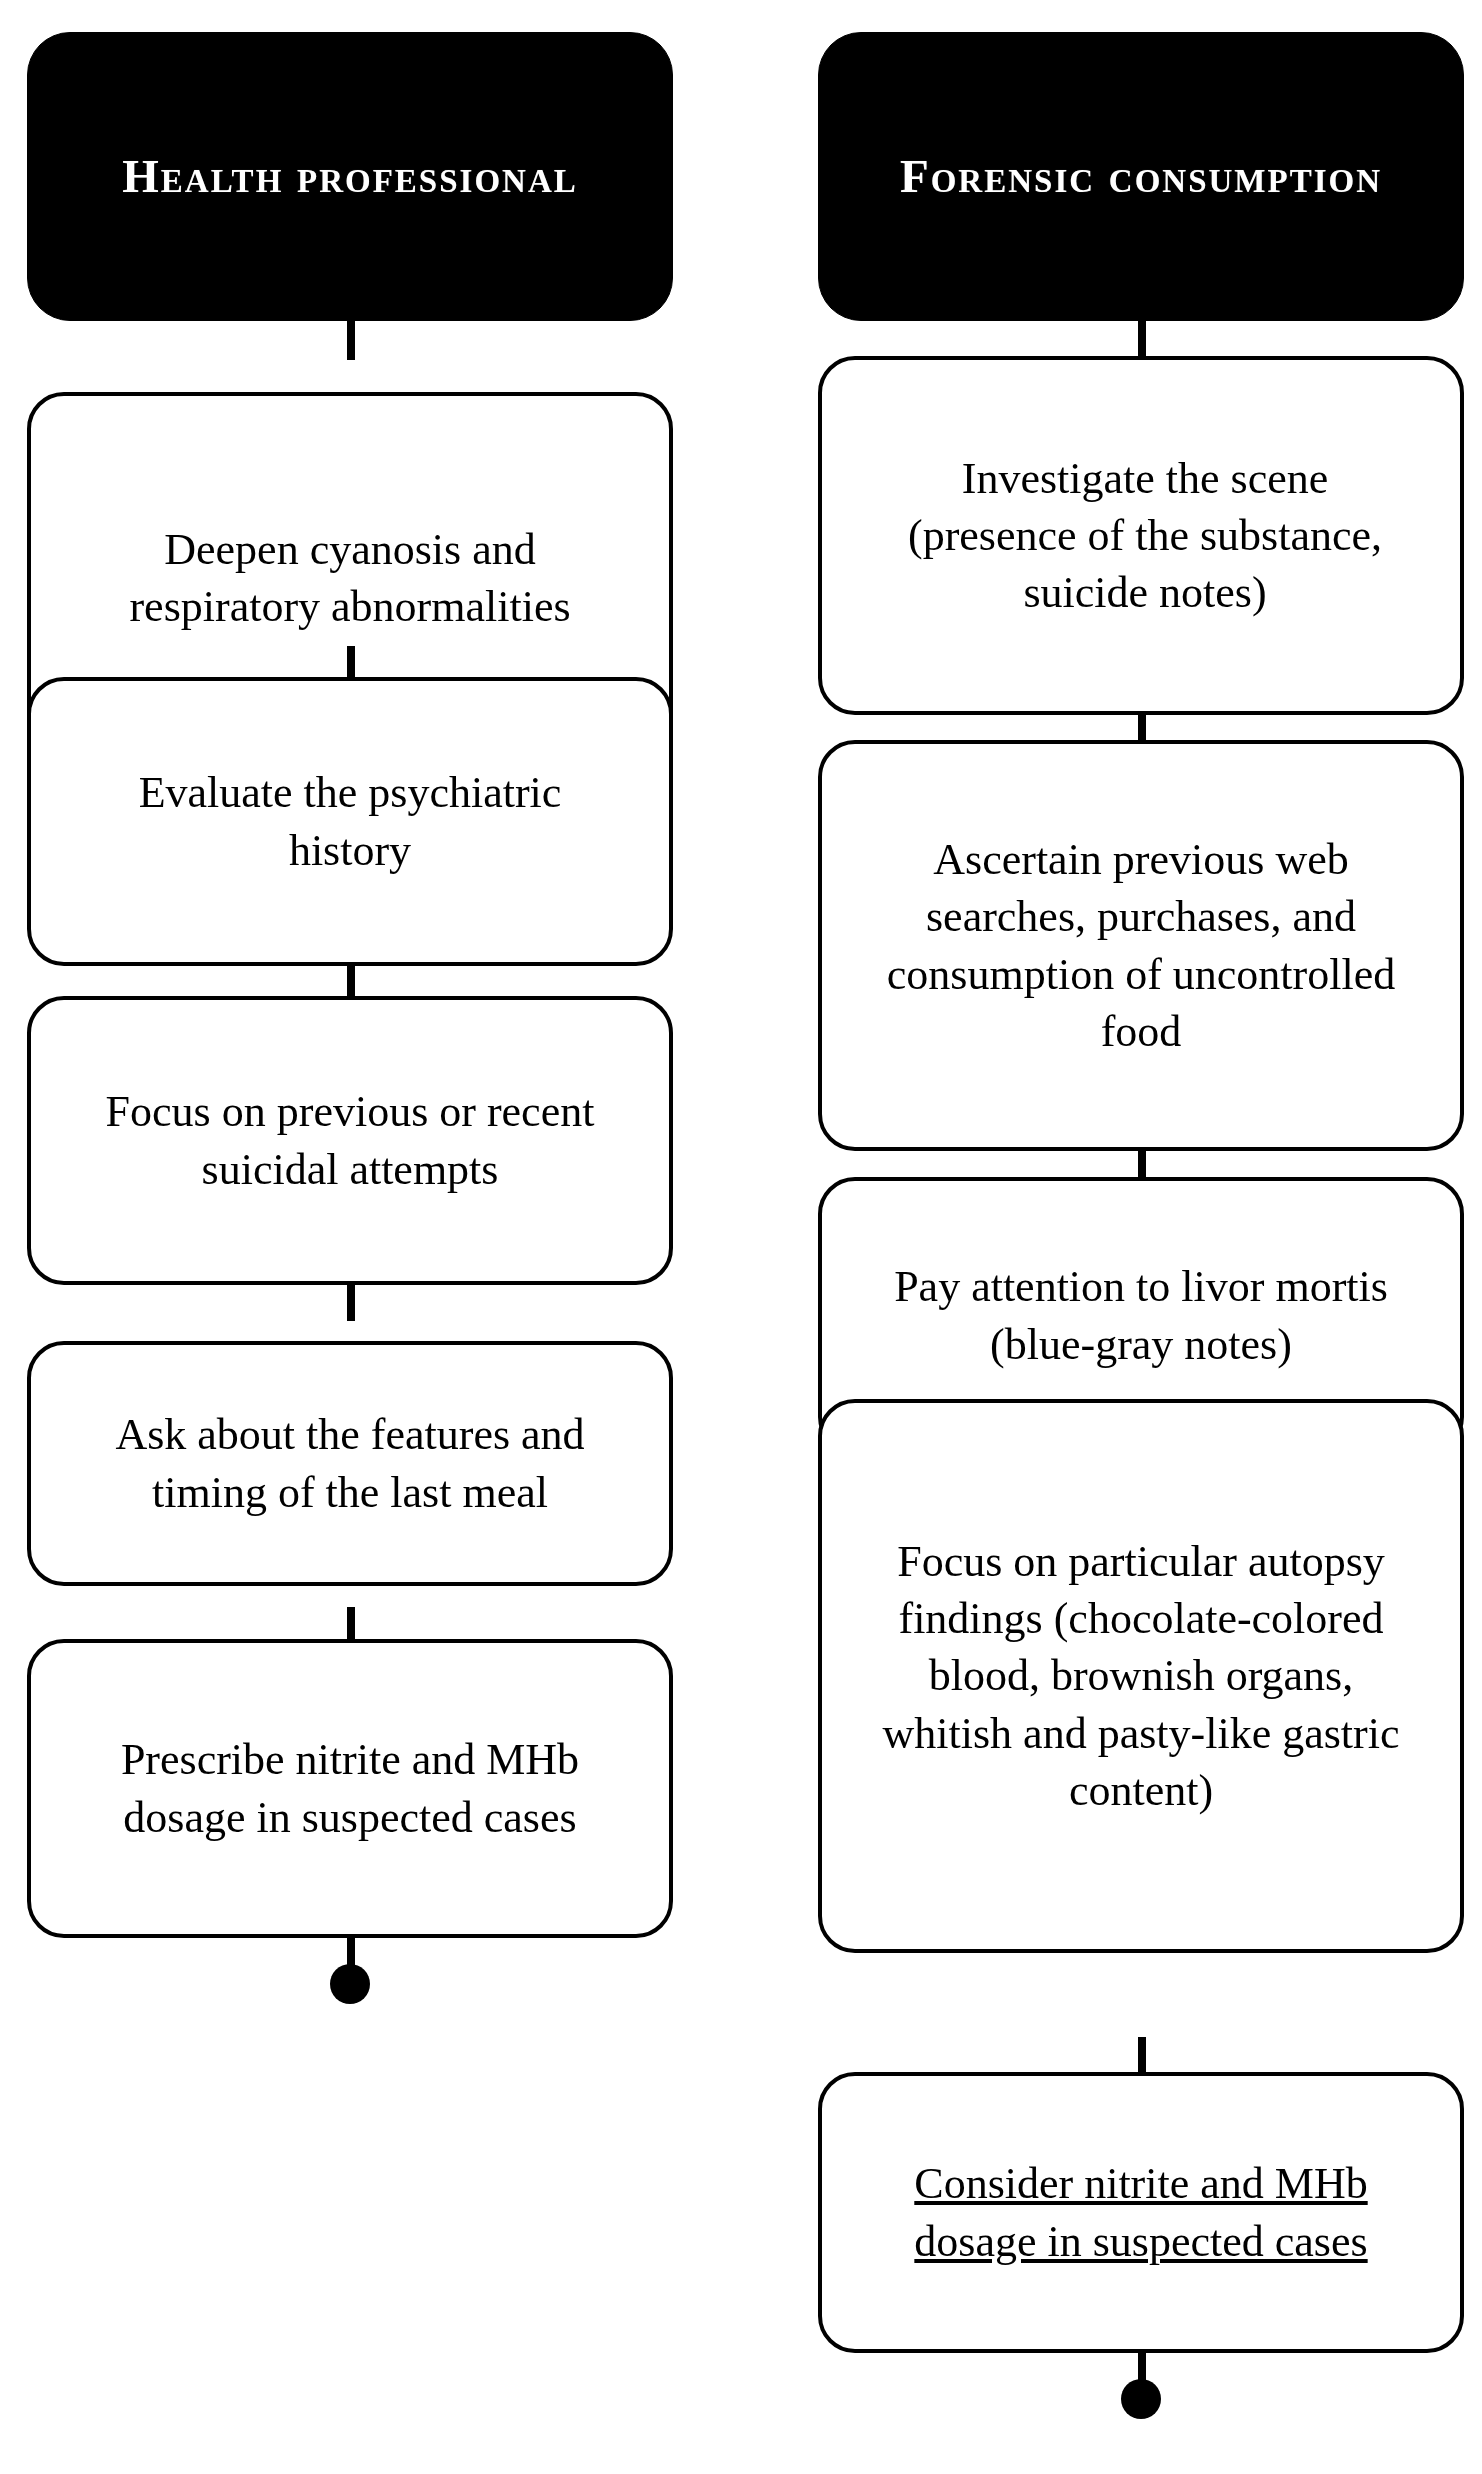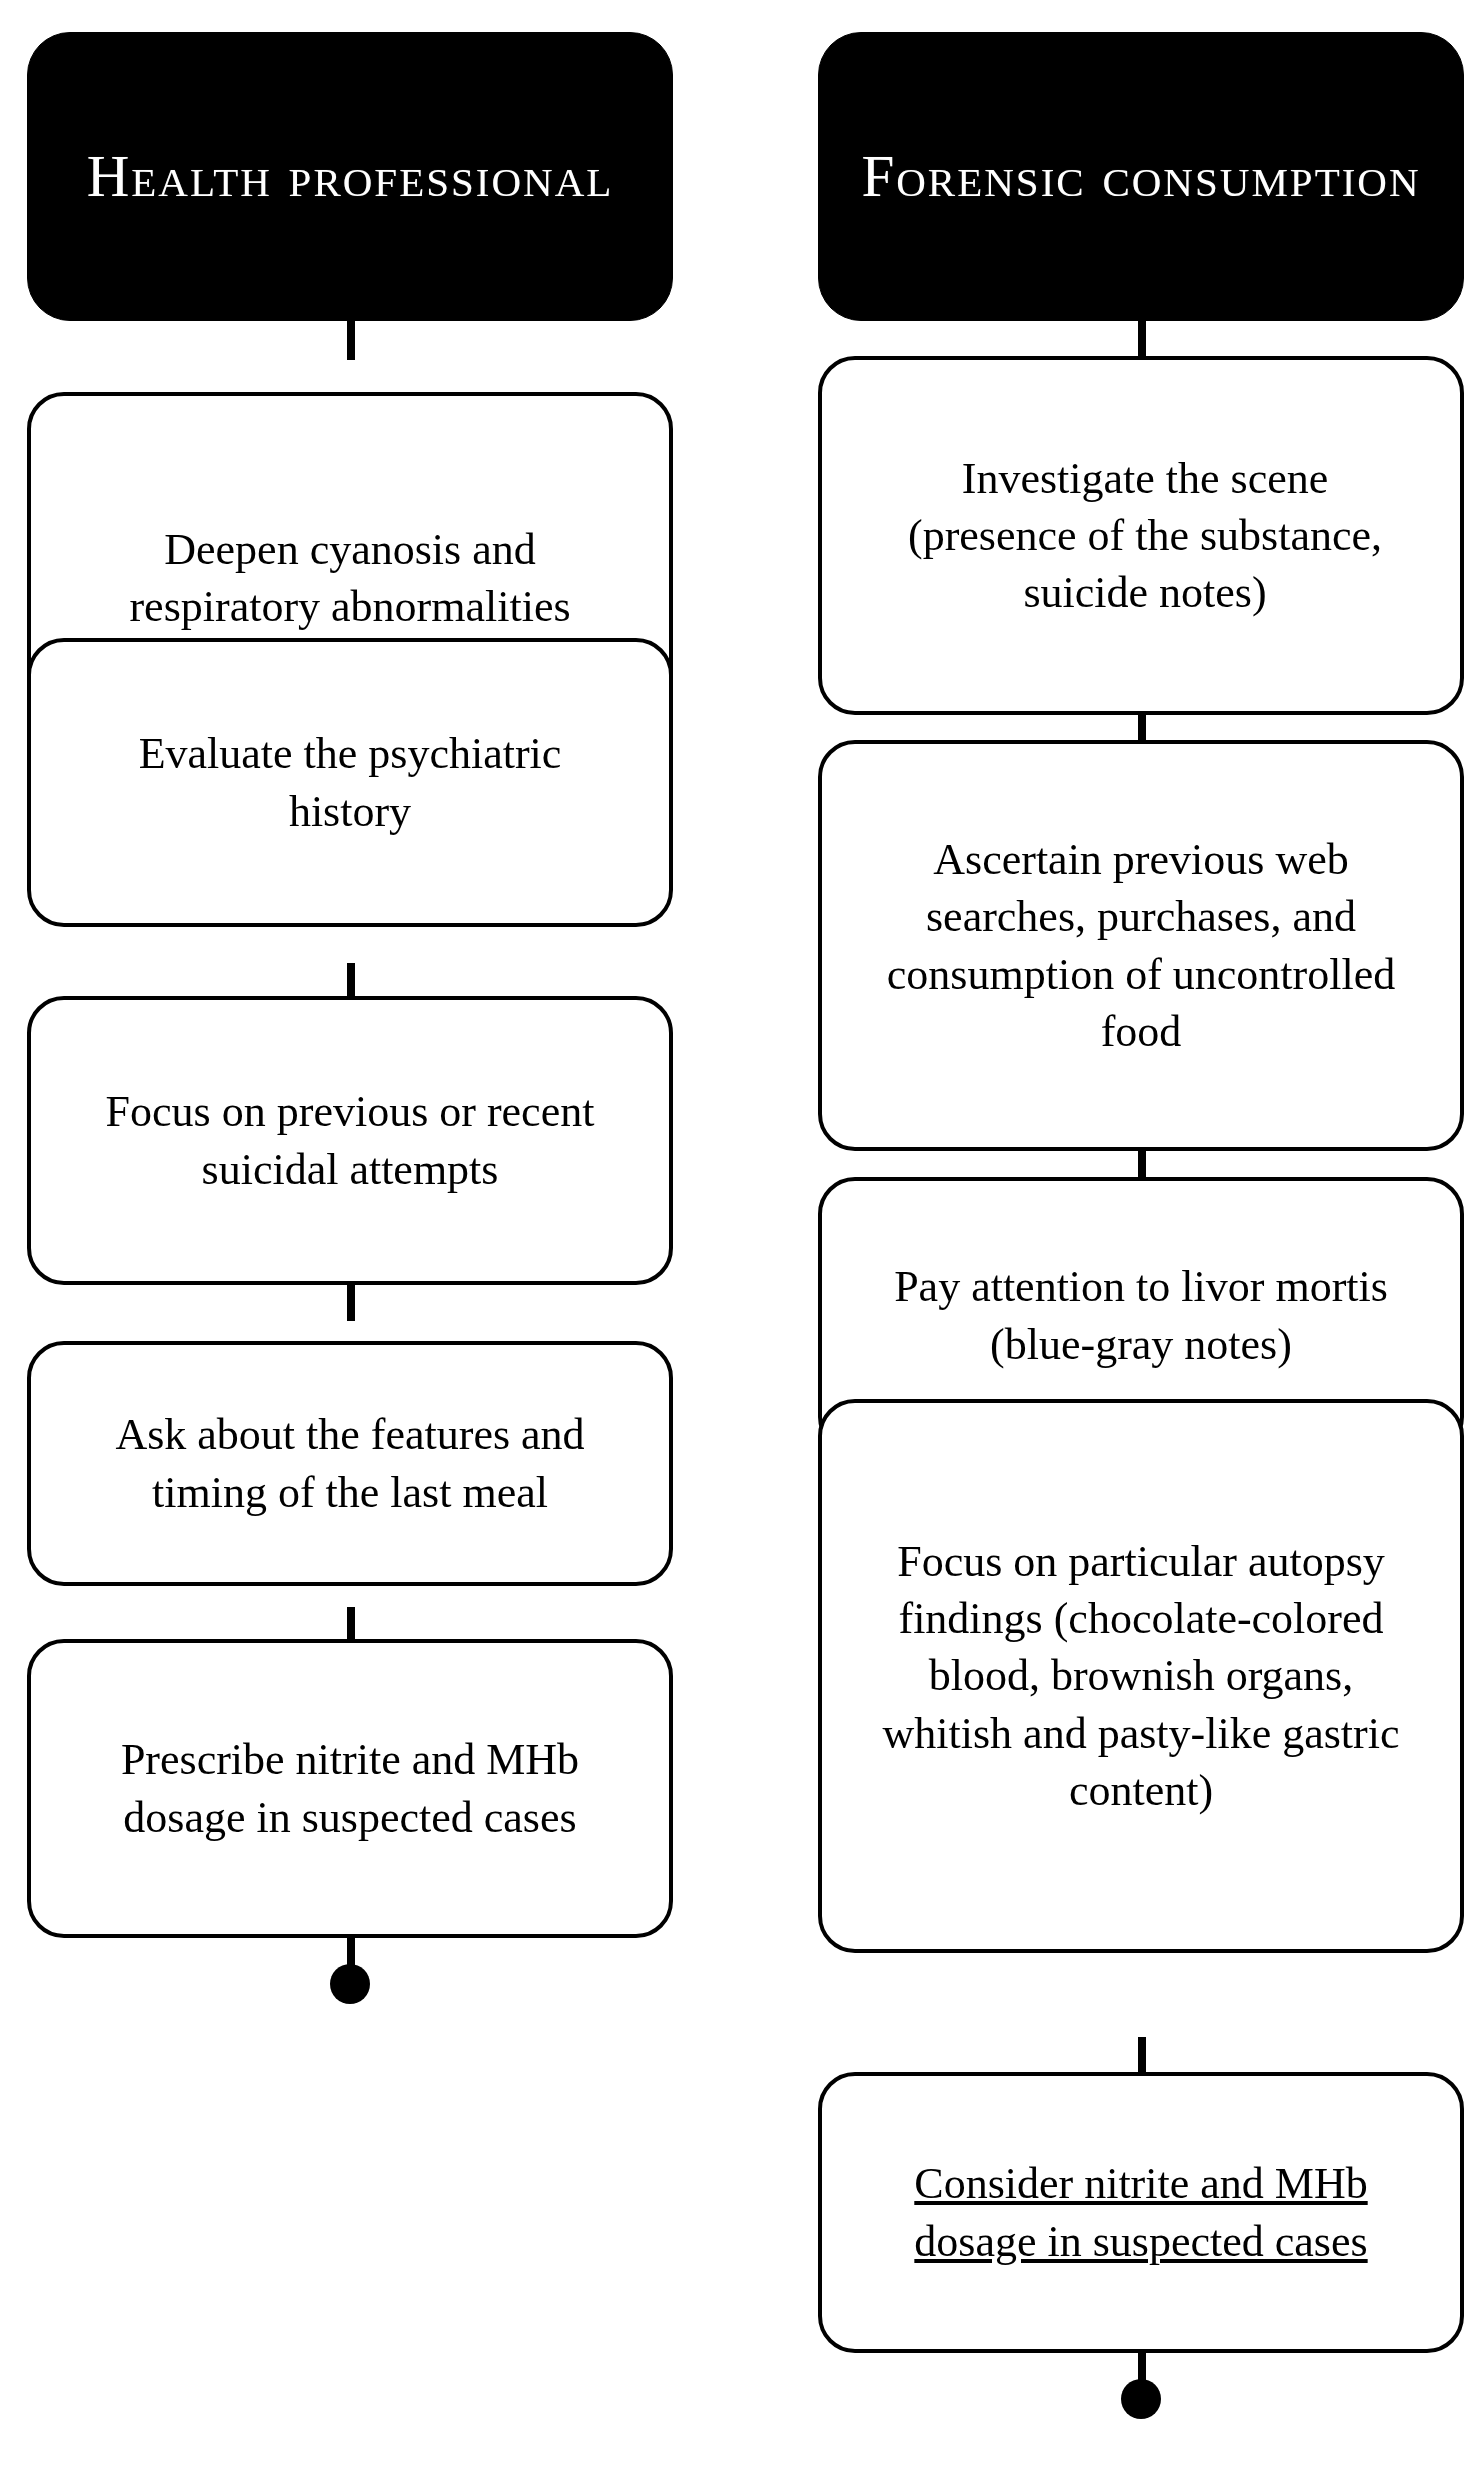--- a/index.html
+++ b/index.html
@@ -40,22 +40,22 @@
 
   
   .node.header {
     background: #000000;
     border: 1.6px solid #000000;
     border-radius: 43px;
     color: #ffffff;
   }
   .node.header .node-label {
     font-variant: small-caps;
-    font-weight: 400;
-    font-size: 59px;
+    font-weight: 700;
+    font-size: 47px;
     line-height: 1.22;
     letter-spacing: 2px;
     padding: 0 37px;
     text-shadow: 0 0 0.8px rgba(255,255,255,.35);
   }
 
   
   .node.step {
     background: #ffffff;
     border: 4.8px solid #000000;
@@ -97,21 +97,21 @@
     </div>
 
     <div class="connector" style="top:320px; height:40px;"></div>
 
     <div class="node step" style="top:356px; height:372px;margin-top:36px;">
       <span class="node-label">Deepen cyanosis and respiratory abnormalities</span>
     </div>
 
     <div class="connector" style="top:646px; height:35px;"></div>
 
-    <div class="node step" style="top:638px; height:289px;align-items:center;">
+    <div class="node step" style="top:677px; height:289px;align-items:center;">
       <span class="node-label">Evaluate the psychiatric history</span>
     </div>
 
     <div class="connector" style="top:963px; height:37px;"></div>
 
     <div class="node step" style="top:996px; height:289px;">
       <span class="node-label">Focus on previous or recent suicidal attempts</span>
     </div>
 
     <div class="connector" style="top:1282px; height:39px;"></div>

